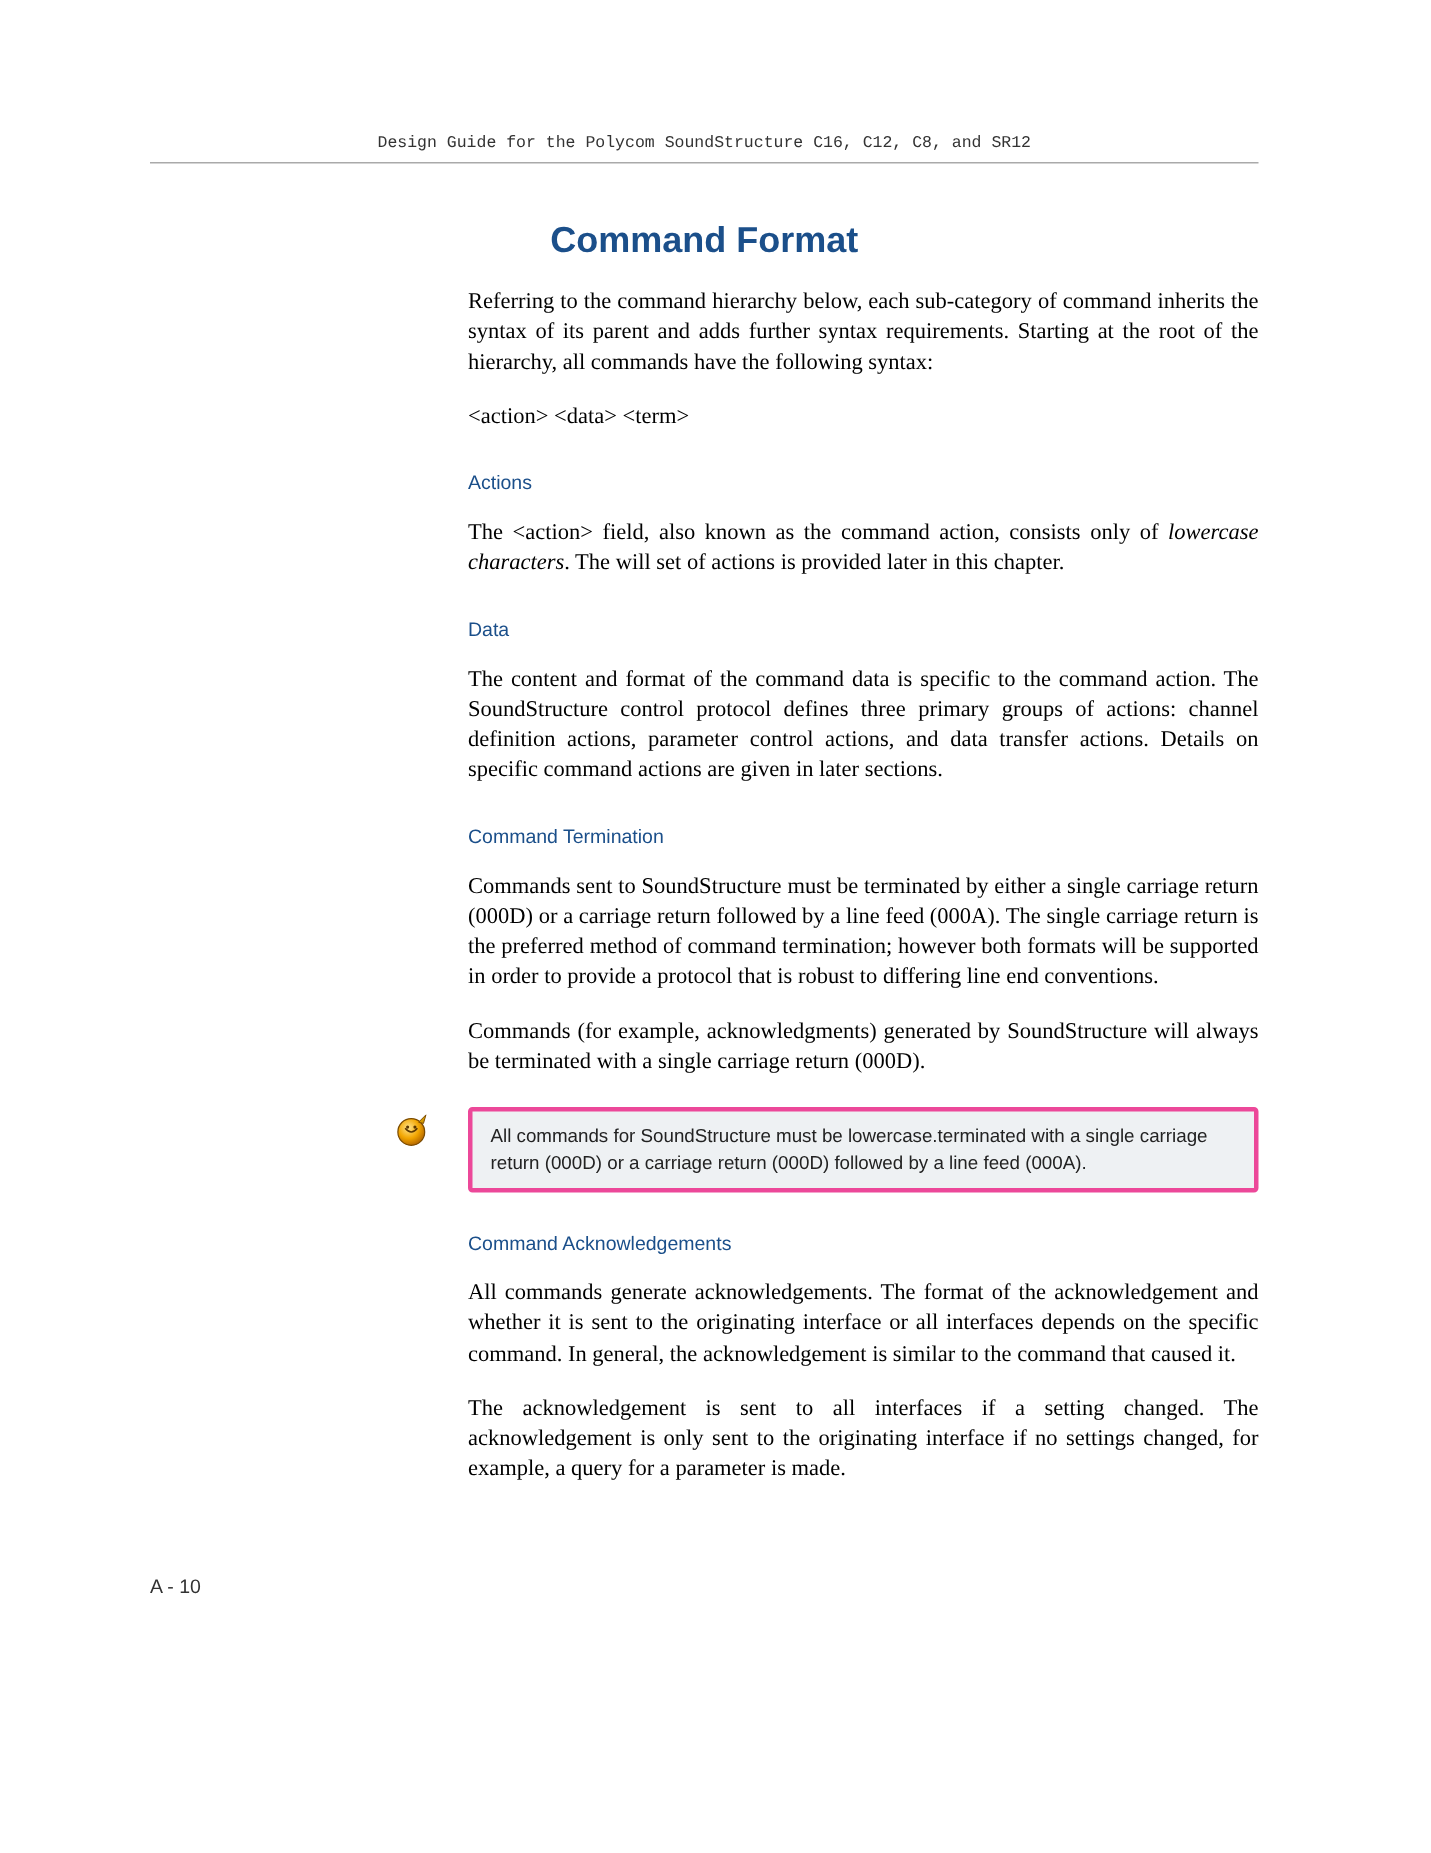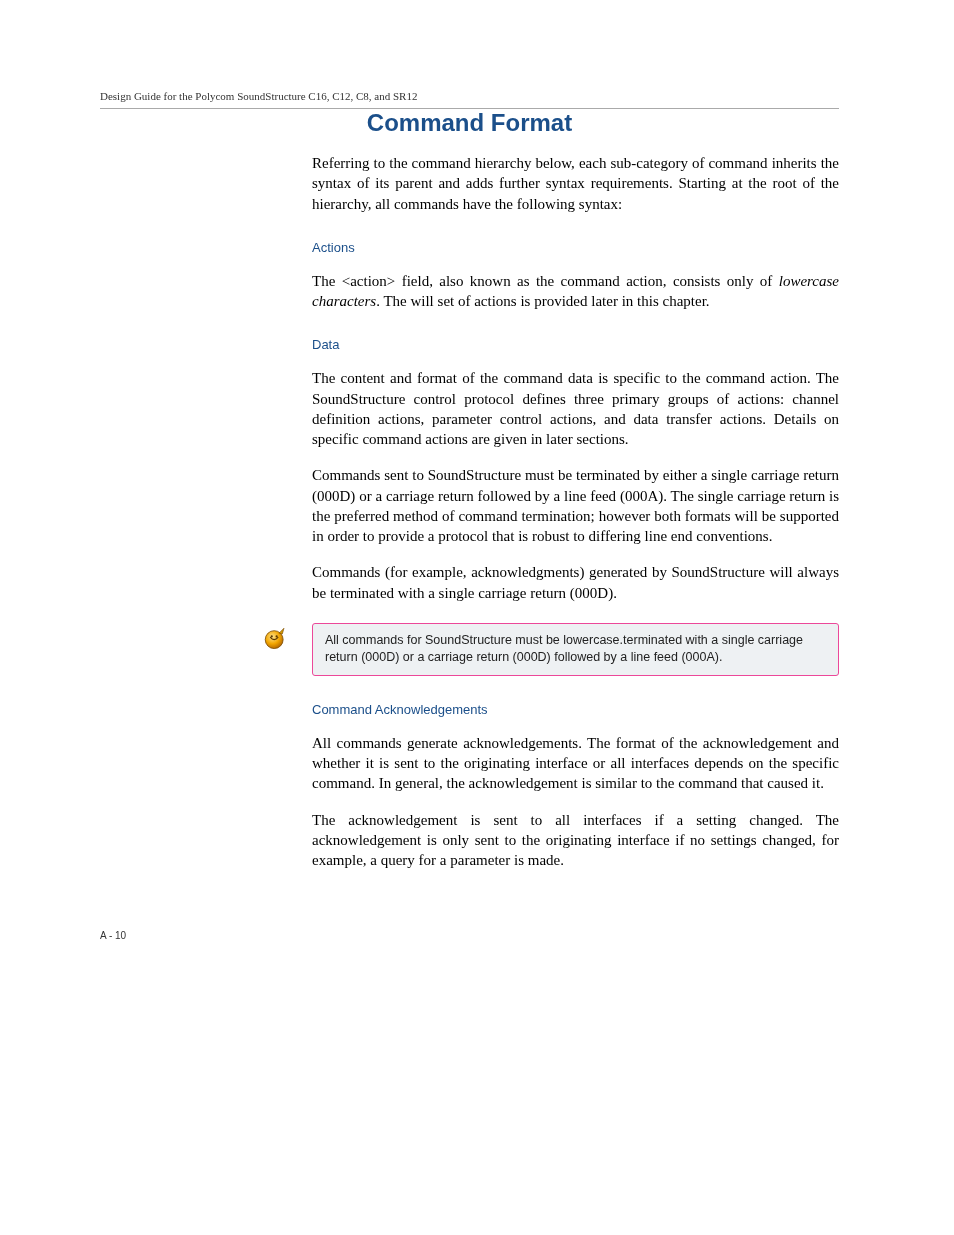--- a/index.html
+++ b/index.html
@@ -7,25 +7,27 @@
     padding: 0;
     font-family: Georgia, 'Times New Roman', serif;
     background: #fff;
     width: 954px;
   }
   .page {
     padding: 90px 115px 60px 100px;
     position: relative;
   }
   .running-header {
-    font-family: Liberation Serif, serif;
+    font-family: Liberation Mono, monospace;
     font-size: 11px;
     color: #333;
     padding-bottom: 6px;
     border-bottom: 1px solid #aaa;
+    margin-bottom: 38px;
+    text-align: center;
   }
   .h1 {
     font-family: Arial, Helvetica, sans-serif;
     font-size: 24px;
     font-weight: 700;
     color: #1b4f8a;
     margin: 0 0 14px 0;
     text-align: center;
   }
   .content {
@@ -53,57 +55,59 @@
   .note-icon {
     width: 26px;
     height: 26px;
     flex: 0 0 26px;
     margin-right: 24px;
     margin-top: 2px;
   }
   .note-box {
     flex: 1;
     background: #eef1f3;
-    border: 1px solid #ec4899;
+    border: 3px solid #ec4899;
     border-radius: 3px;
     padding: 8px 12px;
     font-family: Arial, Helvetica, sans-serif;
     font-size: 12.5px;
     line-height: 1.4;
     color: #222;
   }
   .page-number {
     font-family: Arial, Helvetica, sans-serif;
-    font-size: 10px;
+    font-size: 13px;
     color: #333;
     margin-top: 60px;
   }
   em { font-style: italic; }
 </style>
 </head>
 <body>
 
 <div class="page">
 
   <div class="running-header">Design Guide for the Polycom SoundStructure C16, C12, C8, and SR12</div>
 
   <div class="h1">Command Format</div>
 
   <div class="content">
 
     <p>Referring to the command hierarchy below, each sub-category of command inherits the syntax of its parent and adds further syntax requirements. Starting at the root of the hierarchy, all commands have the following syntax:</p>
+    <p>&lt;action&gt; &lt;data&gt; &lt;term&gt;</p>
 
     <div class="h2">Actions</div>
     <p>
       <span>The &lt;action&gt; field, also known as the command action, consists only of </span><em>lowercase characters</em><span>. The will set of actions is provided later in this chapter.</span>
     </p>
 
     <div class="h2">Data</div>
     <p>The content and format of the command data is specific to the command action.  The SoundStructure control protocol defines three primary groups of actions: channel definition actions, parameter control actions, and data transfer actions.  Details on specific command actions are given in later sections.</p>
 
+    <div class="h2">Command Termination</div>
     <p>Commands sent to SoundStructure must be terminated by either a single carriage return (000D) or a carriage return followed by a line feed (000A).  The single carriage return is the preferred method of command termination; however both formats will be supported in order to provide a protocol that is robust to differing line end conventions.</p>
     <p>Commands (for example, acknowledgments) generated by SoundStructure will always be terminated with a single carriage return (000D).</p>
 
     <div class="note-row">
       <div class="note-icon">
         <svg viewBox="0 0 32 32" width="26" height="26">
           <defs>
             <radialGradient id="g" cx="40%" cy="35%" r="65%">
               <stop offset="0%" stop-color="#ffe38a"></stop>
               <stop offset="60%" stop-color="#f2a500"></stop>

